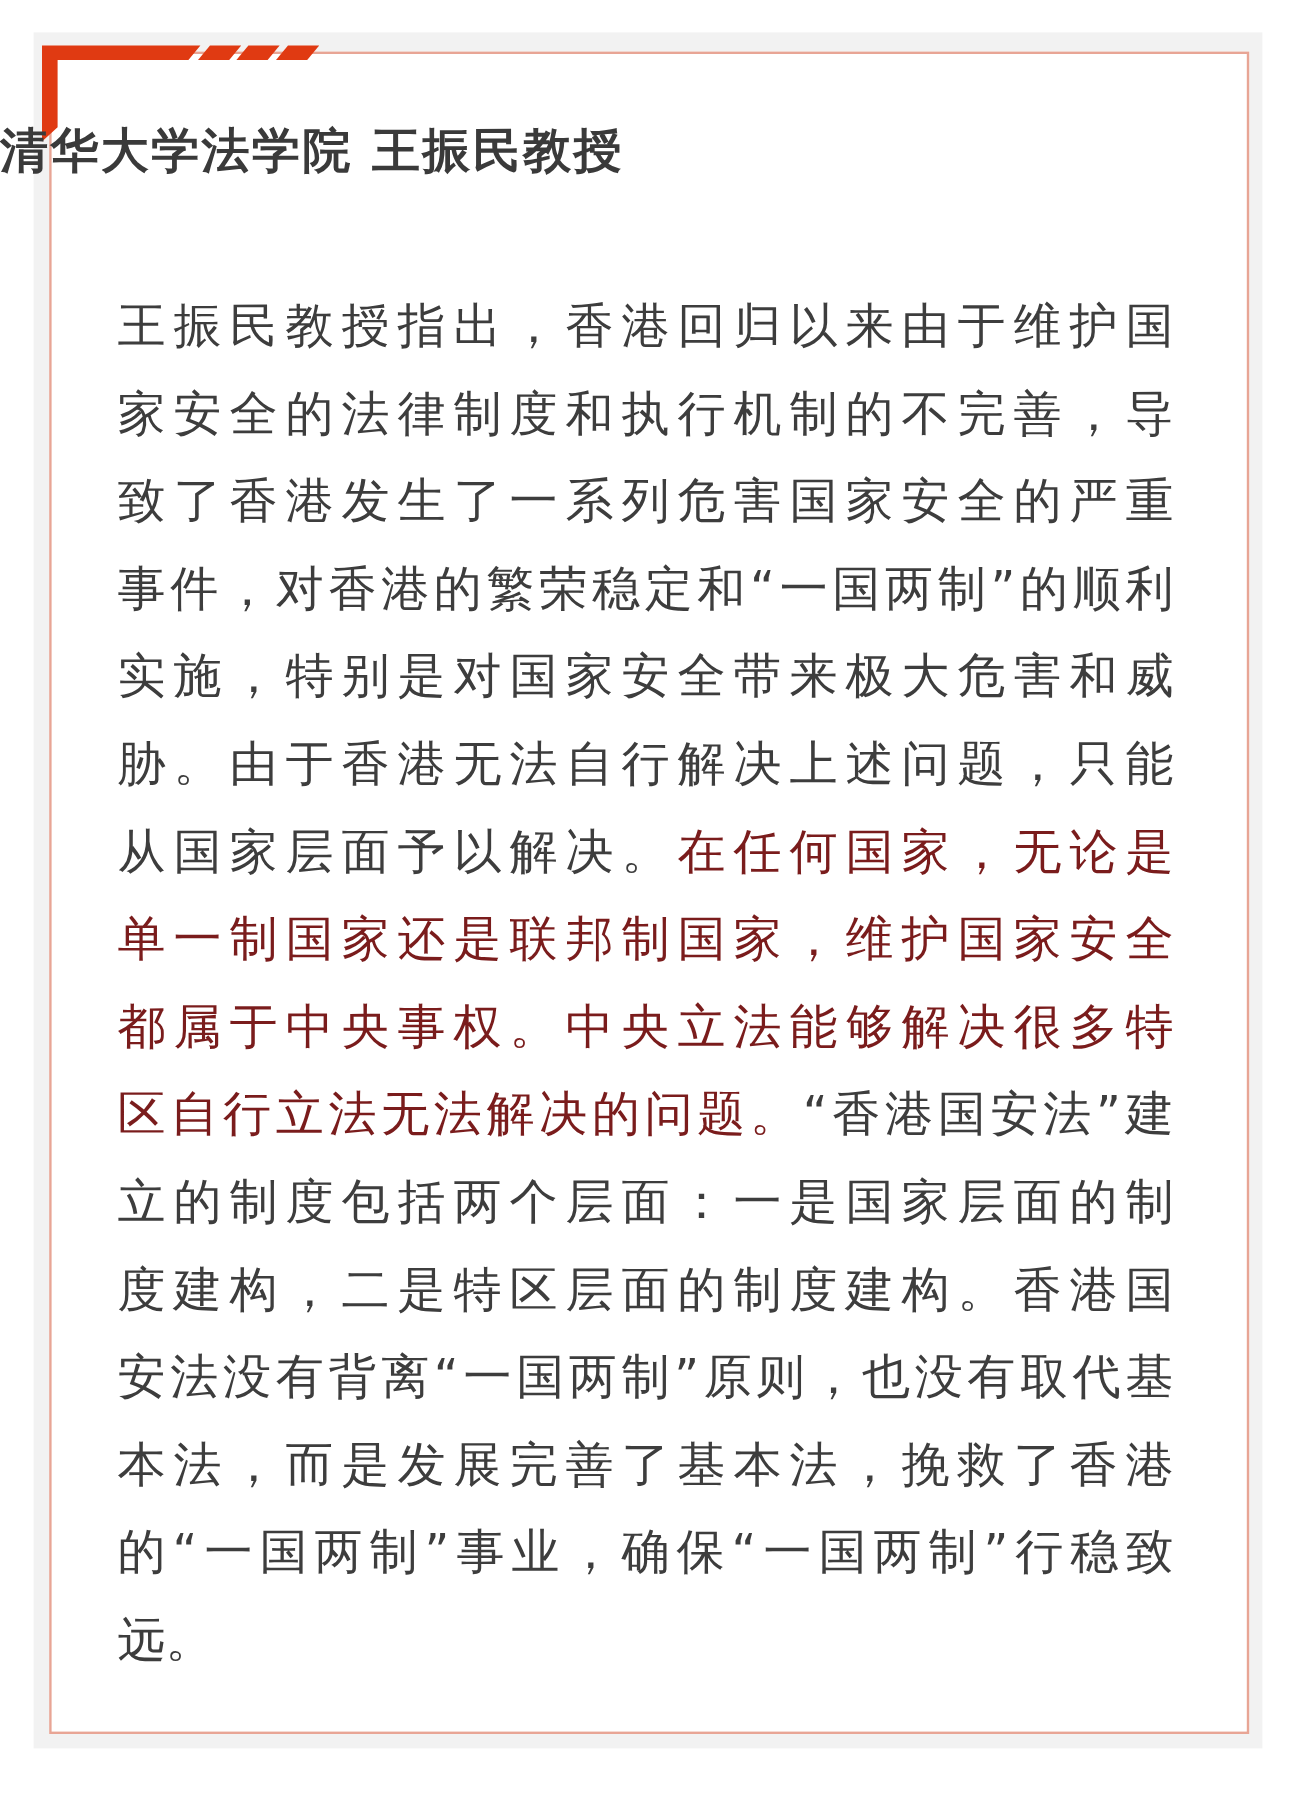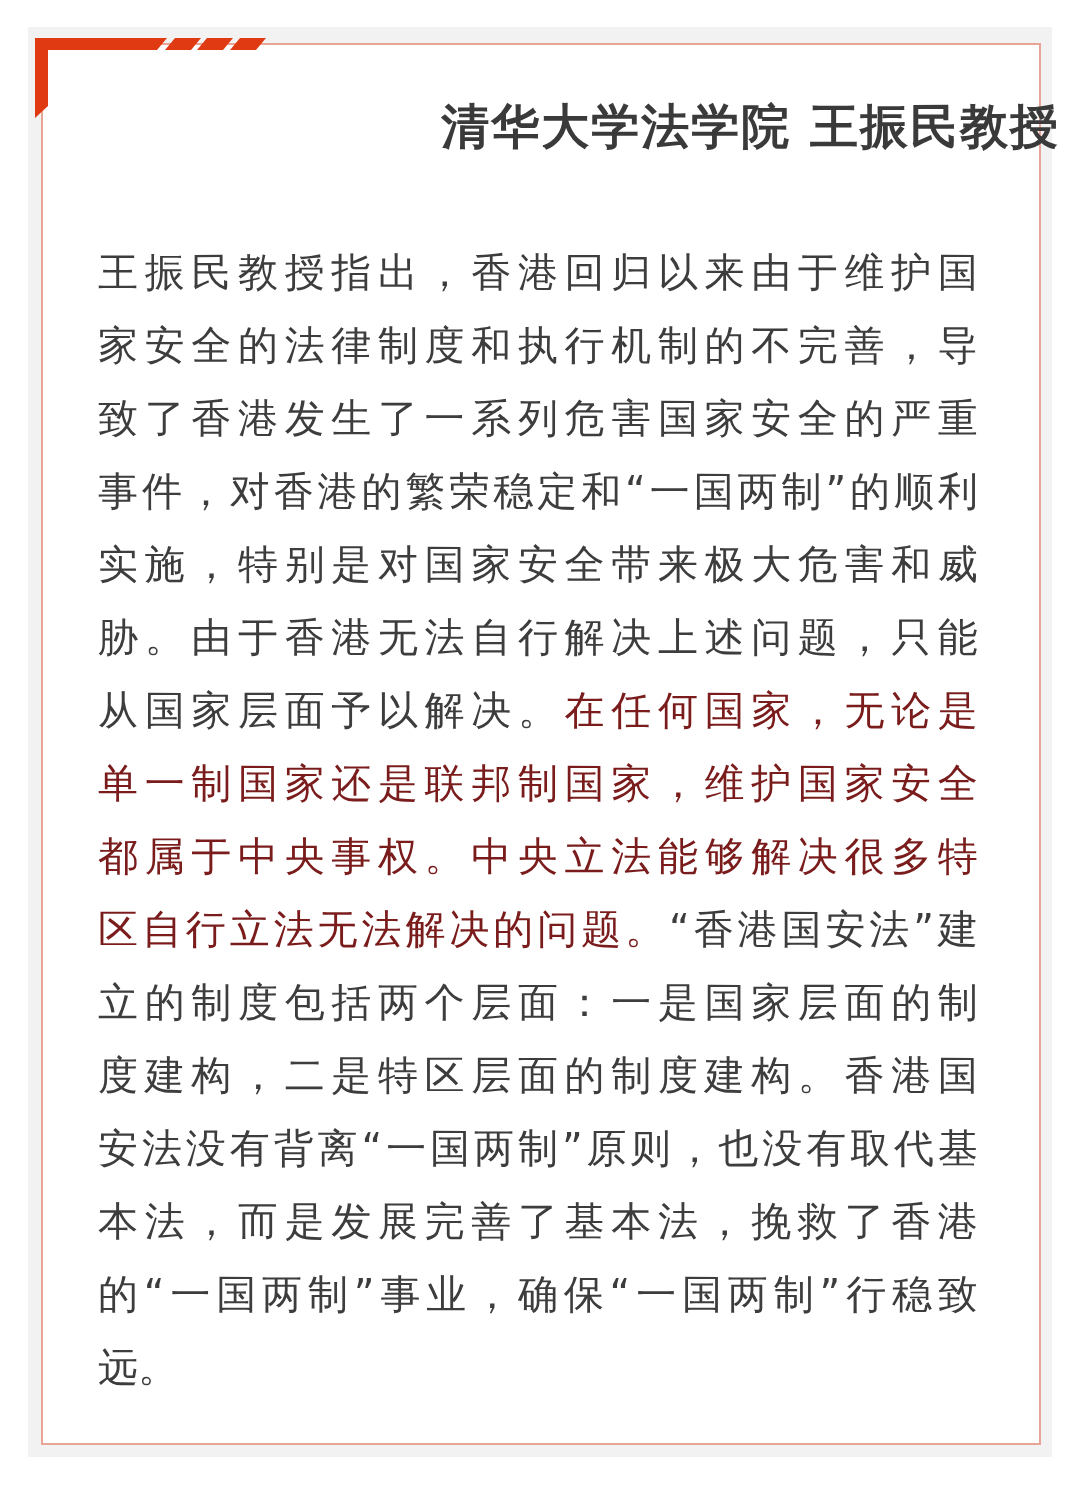--- a/index.html
+++ b/index.html
@@ -36,22 +36,22 @@
       left: 35px;
       top: 37px;
       width: 240px;
       height: 85px;
     }
     .title {
       position: absolute;
       left: 0;
       top: 98px;
       width: 1060px;
-      text-align: right;
-      font-size: 48px;
+      text-align: left;
+      font-size: 40px;
       font-weight: bold;
       color: #3a3a3a;
       letter-spacing: 2px;
       line-height: 56px;
     }
     .body-text {
       position: absolute;
       left: 98px;
       top: 240px;
       width: 880px;

